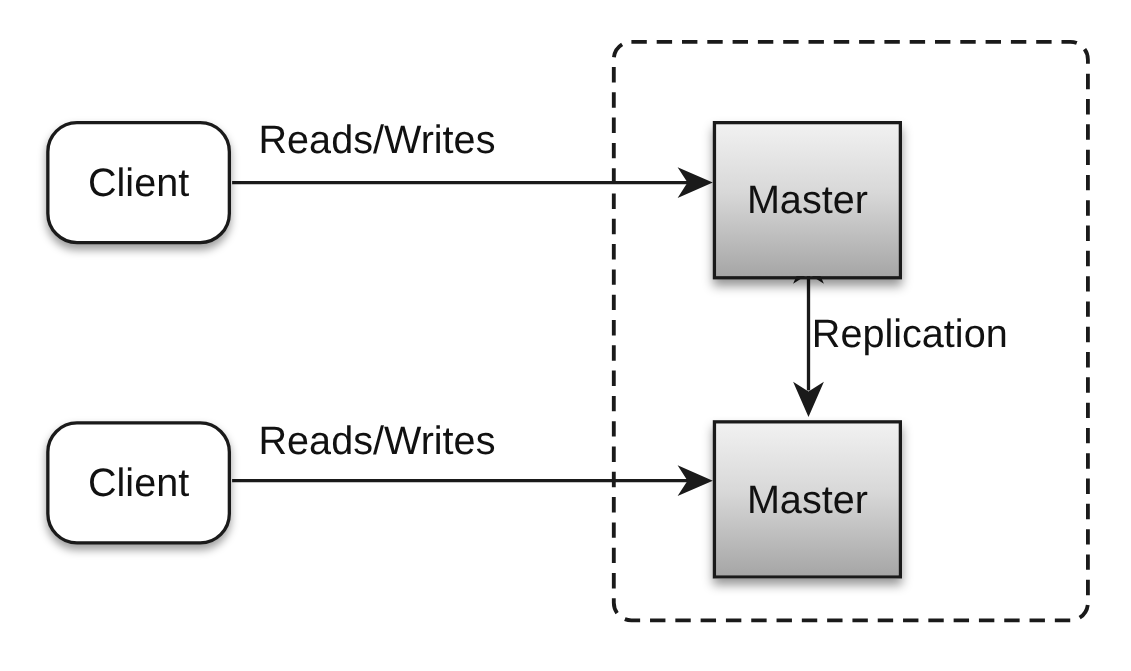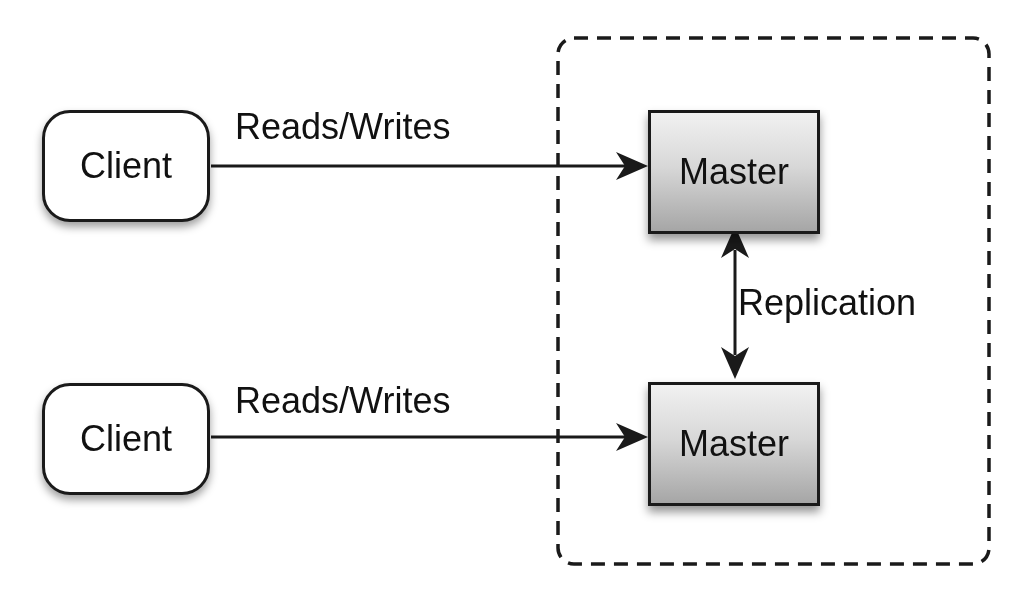--- a/index.html
+++ b/index.html
@@ -50,21 +50,21 @@
   .client {
     left: 42px; width: 168px; height: 112px;
     background: var(--node_fill);
     border: 3.5px solid var(--stroke);
     border-radius: 28px;
     box-shadow: 0 5px 8px rgba(0,0,0,0.38);
   }
   .client.top { top: 110px; }
   .client.bottom { top: 383px; }
   .master {
-    left: 648px; width: 172px; height: 124px;
+    left: 648px; width: 172px; height: 144px;
     background: linear-gradient(to bottom,
       var(--master_gradient_top) 0%,
       var(--master_gradient_mid) 45%,
       var(--master_gradient_bottom) 100%);
     border: 3.5px solid var(--stroke);
     box-shadow: 0 6px 9px rgba(0,0,0,0.42);
   }
   .master.top { top: 110px; }
   .master.bottom { top: 382px; }
   .edge-label {

